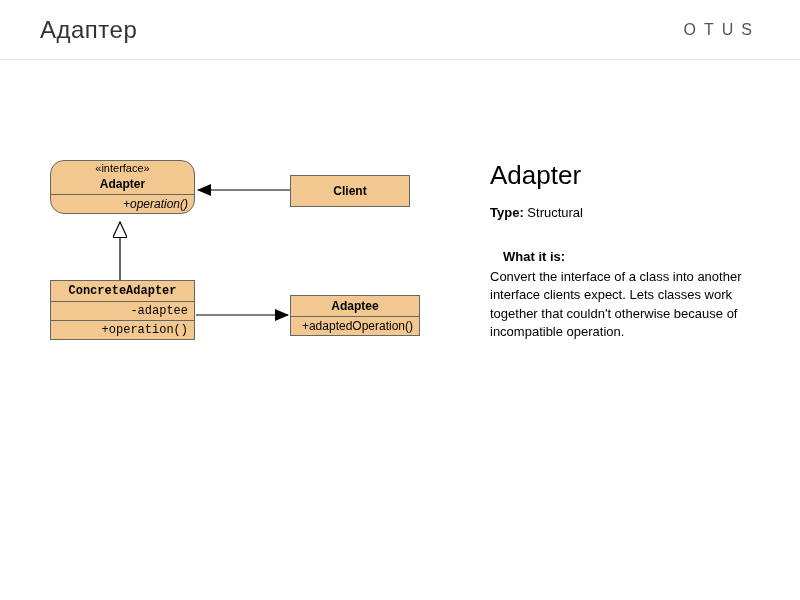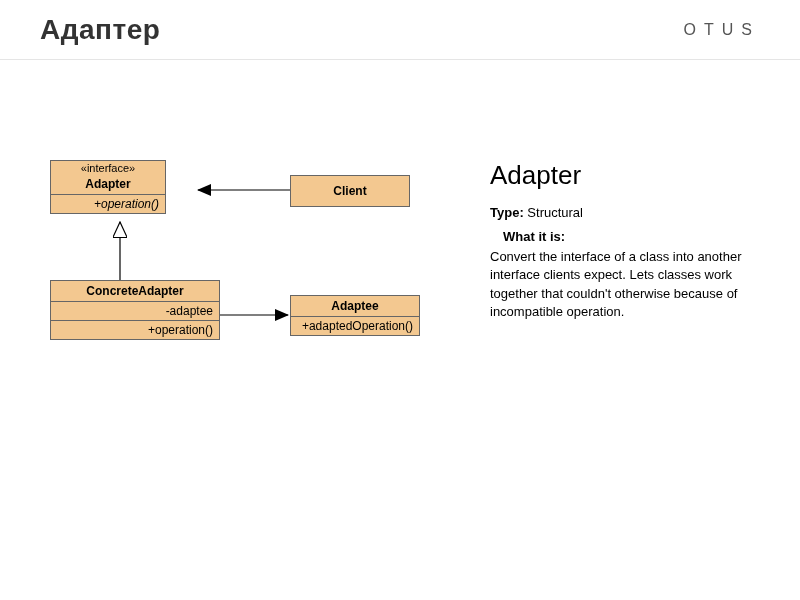--- a/index.html
+++ b/index.html
@@ -12,22 +12,22 @@
   }
   .header {
     height: 60px;
     display: flex;
     justify-content: space-between;
     align-items: center;
     padding: 0 40px;
     border-bottom: 1px solid #e5e5e5;
   }
   .page-title {
-    font-size: 28px;
-    font-weight: 700;
+    font-size: 24px;
+    font-weight: 400;
     color: #333;
     letter-spacing: 0.5px;
   }
   .brand {
     font-size: 16px;
     letter-spacing: 8px;
     color: #555;
     font-weight: 300;
   }
   .content {
@@ -50,36 +50,36 @@
     border-bottom: 1px solid #666;
     padding: 2px 6px;
     text-align: right;
   }
   .uml-row:last-child { border-bottom: none; }
   .uml-title { text-align: center; font-weight: bold; padding: 3px 6px; }
   .uml-stereo { text-align: center; font-size: 11px; padding: 1px 6px 0 6px; }
   .uml-italic { font-style: italic; }
 
   
-  #box-adapter { left: 10px; top: 0; width: 116px; }
+  #box-adapter { left: 10px; top: 0; width: 145px; border-radius: 14px; }
   #box-client  { left: 250px; top: 15px; width: 120px; }
   #box-client .uml-title { padding: 8px; }
-  #box-concrete { left: 10px; top: 120px; width: 170px; }
+  #box-concrete { left: 10px; top: 120px; width: 145px; font-family: Liberation Mono, monospace; }
   #box-adaptee { left: 250px; top: 135px; width: 130px; }
 
   .svg-layer {
     position: absolute;
     left: 0; top: 0;
     width: 420px; height: 300px;
     pointer-events: none;
   }
 
   .desc-area { flex: 1; padding-top: 0; }
   .desc-title { font-size: 26px; font-weight: 400; margin-bottom: 14px; }
-  .desc-type { font-size: 13px; margin-bottom: 8px; }
+  .desc-type { font-size: 13px; margin-bottom: 28px; }
   .desc-label { font-weight: bold; }
   .desc-what { font-size: 13px; line-height: 1.4; }
   .desc-what-label { font-weight: bold; display: block; margin-bottom: 2px; margin-left: 13px; }
 </style>
 </head>
 <body>
 
 <div class="header">
   <div class="page-title">Адаптер</div>
   <div class="brand">OTUS</div>

